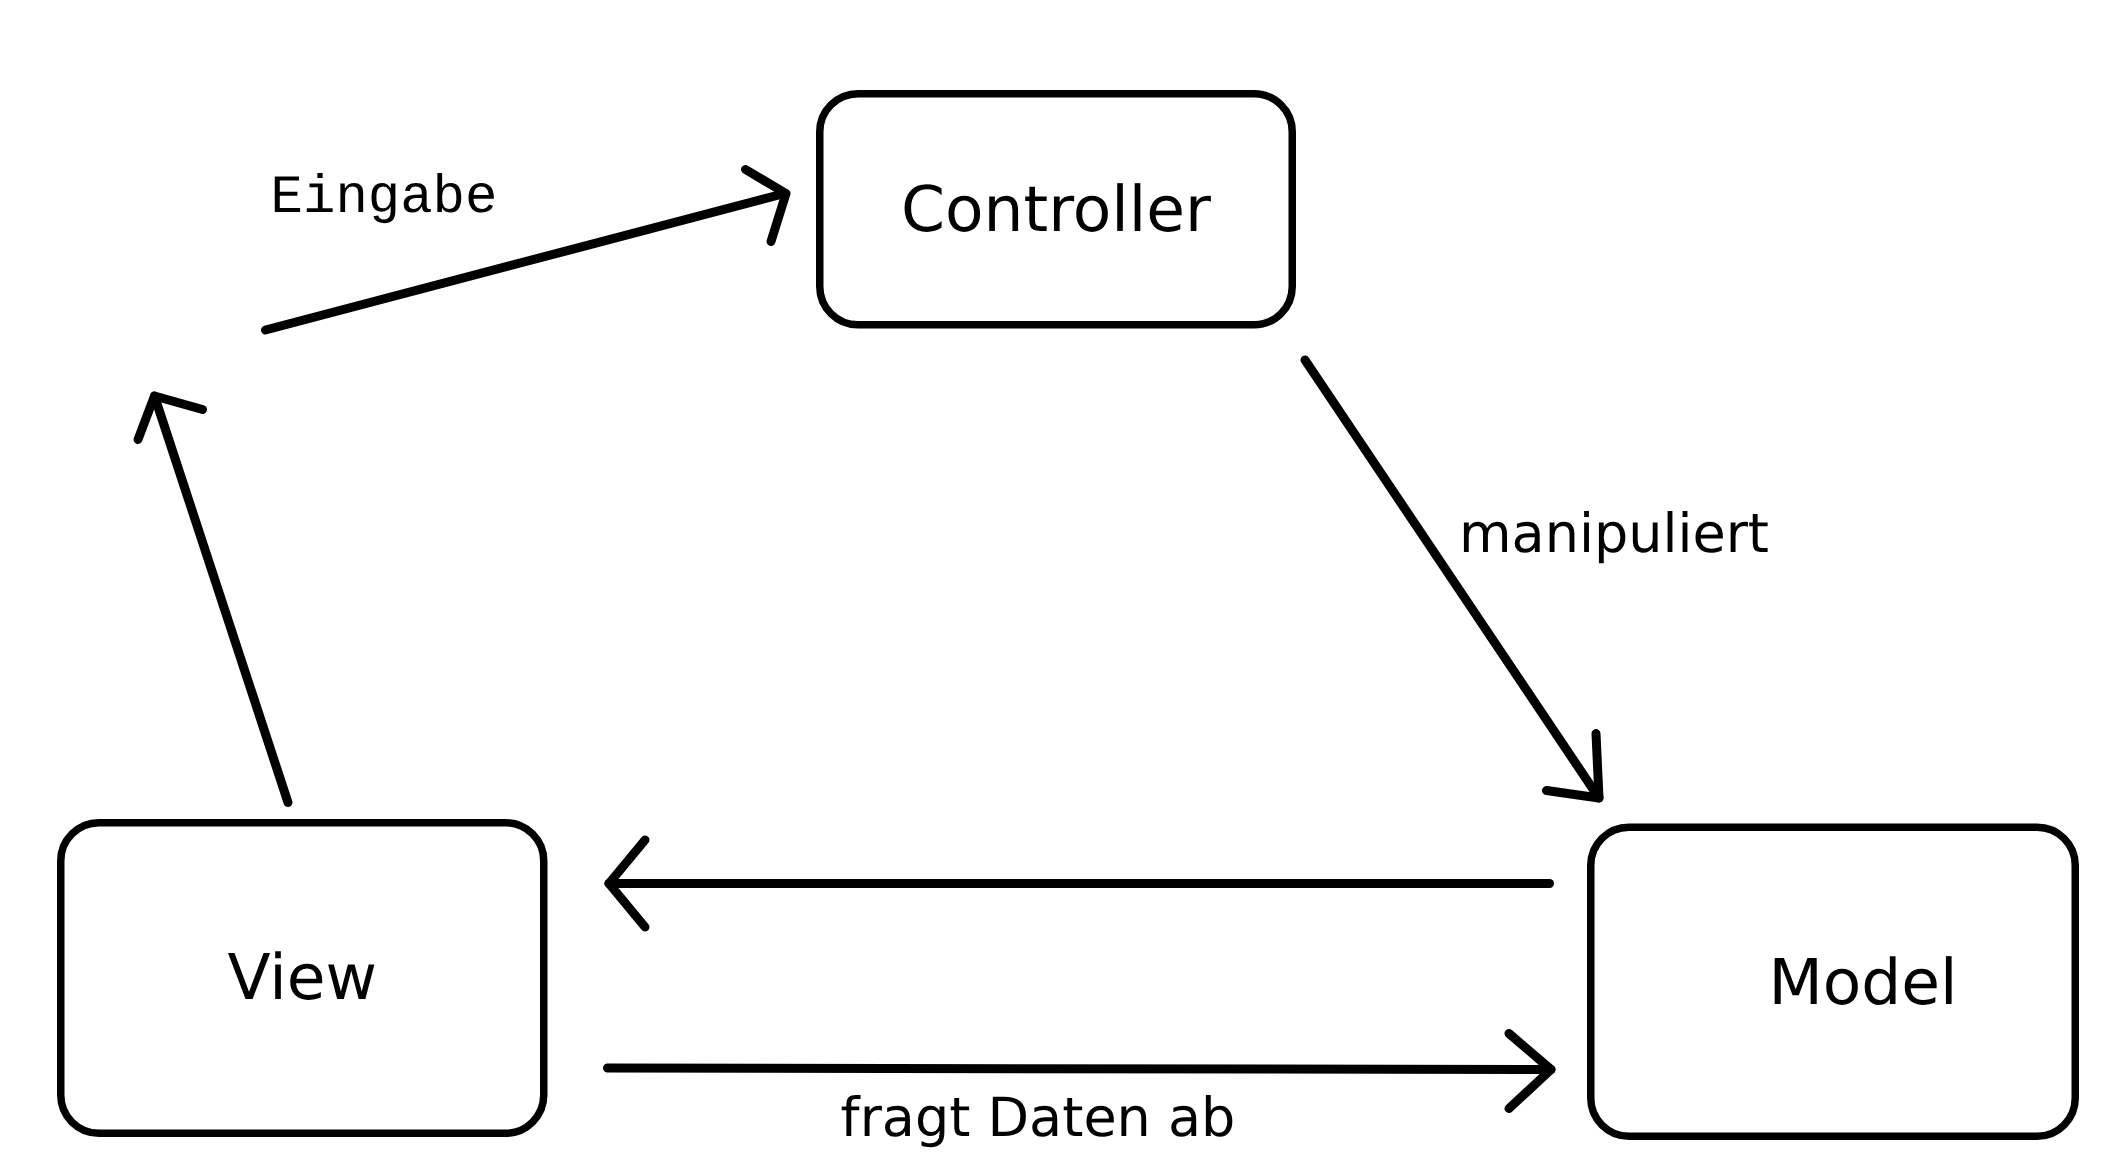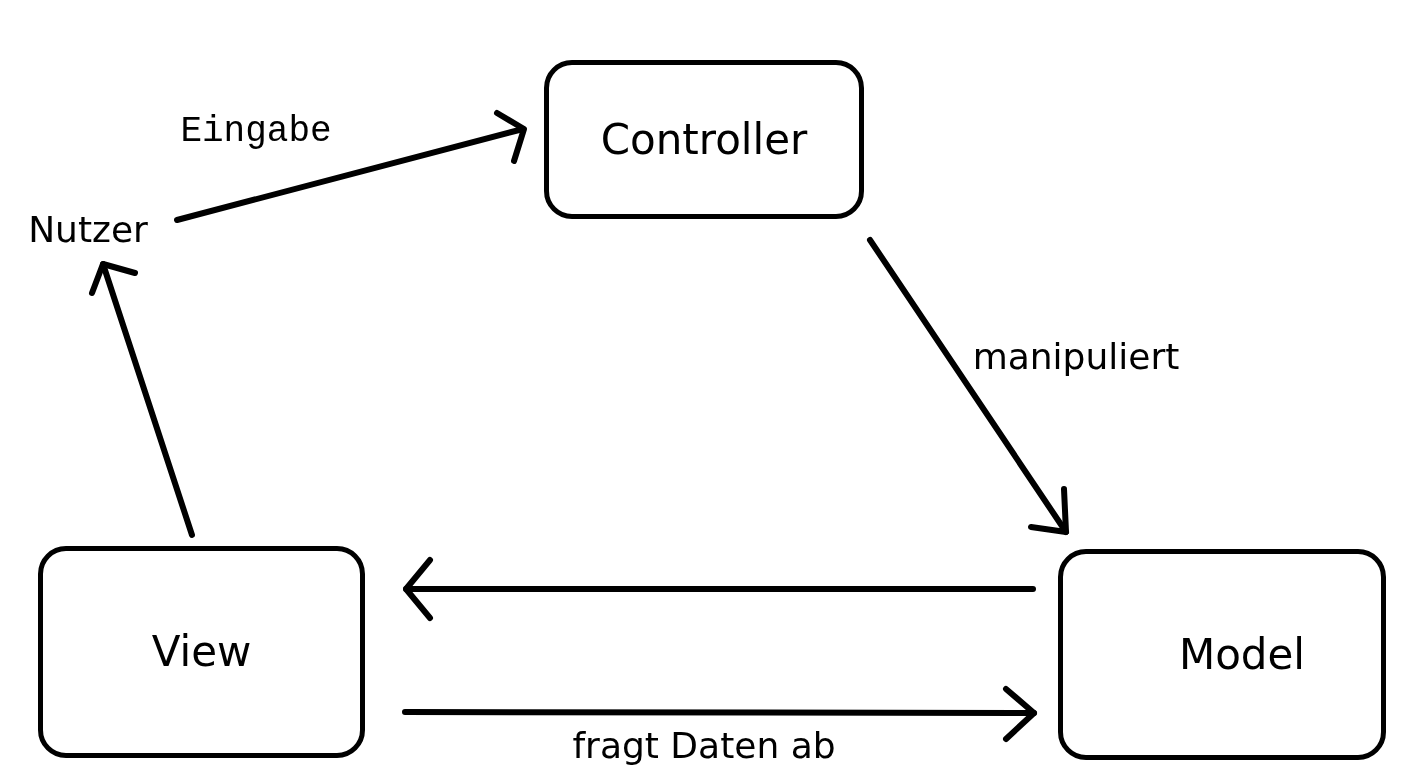--- a/index.html
+++ b/index.html
@@ -38,21 +38,21 @@
     transform: translate(-50%, -50%);
     font-size: 36px;
     line-height: 1.1;
     white-space: nowrap;
   }
   #label-nutzer      { left: 88px;   top: 230px; }
   #label-eingabe     { left: 256px;  top: 132px; font-family: Liberation Mono, monospace; }
   #label-ausgabe     { left: 238px;  top: 391px; }
   #label-manipuliert { left: 1076px; top: 357px; text-align: center; }
   #label-update      { left: 687px;  top: 541px; }
-  #label-fragt       { left: 692px;  top: 746px; margin-left: 12px; }
+  #label-fragt       { left: 692px;  top: 746px; }
 
   #arrow-layer {
     position: absolute;
     left: 0; top: 0;
     width: 1415px;
     height: 780px;
   }
   #arrow-layer polyline, #arrow-layer line {
     fill: none;
     stroke-width: 6;
@@ -98,21 +98,20 @@
   </div>
 
   <div class="node" id="node-view">
     <span>View</span>
   </div>
 
   <div class="node" id="node-model">
     <span>Model</span>
   </div>
 
-  <span class="actor-label" id="label-nutzer">Nutzer</span>
 
   <span class="edge-label" id="label-eingabe">Eingabe</span>
 
 
   <span class="edge-label" id="label-manipuliert">manipuliert</span>
 
 
   <span class="edge-label" id="label-fragt">fragt Daten ab</span>
 
 </div>

